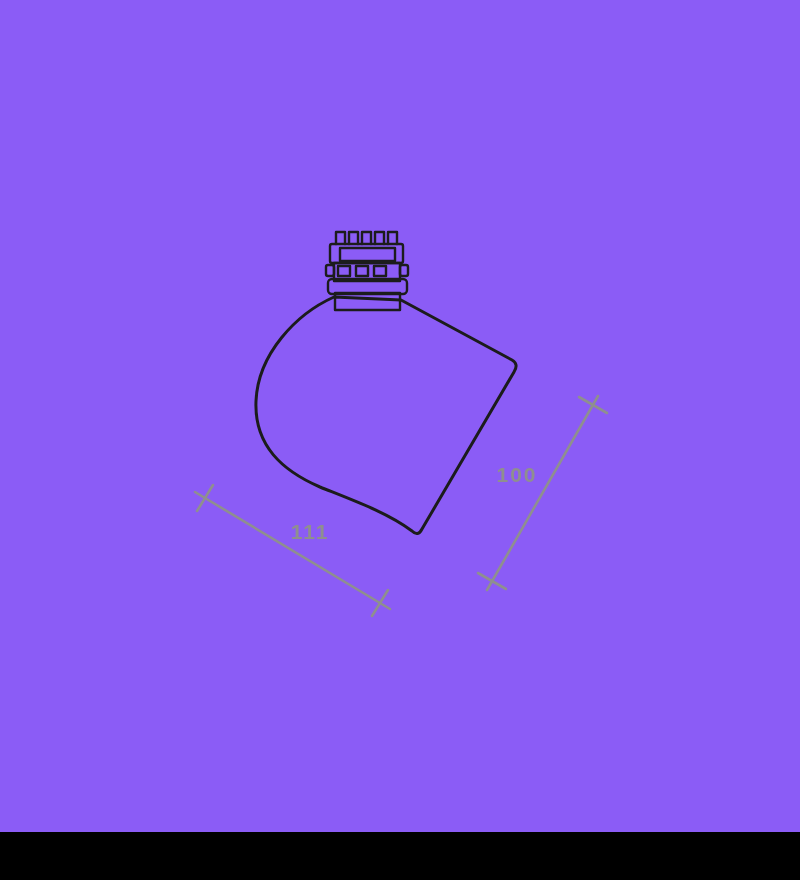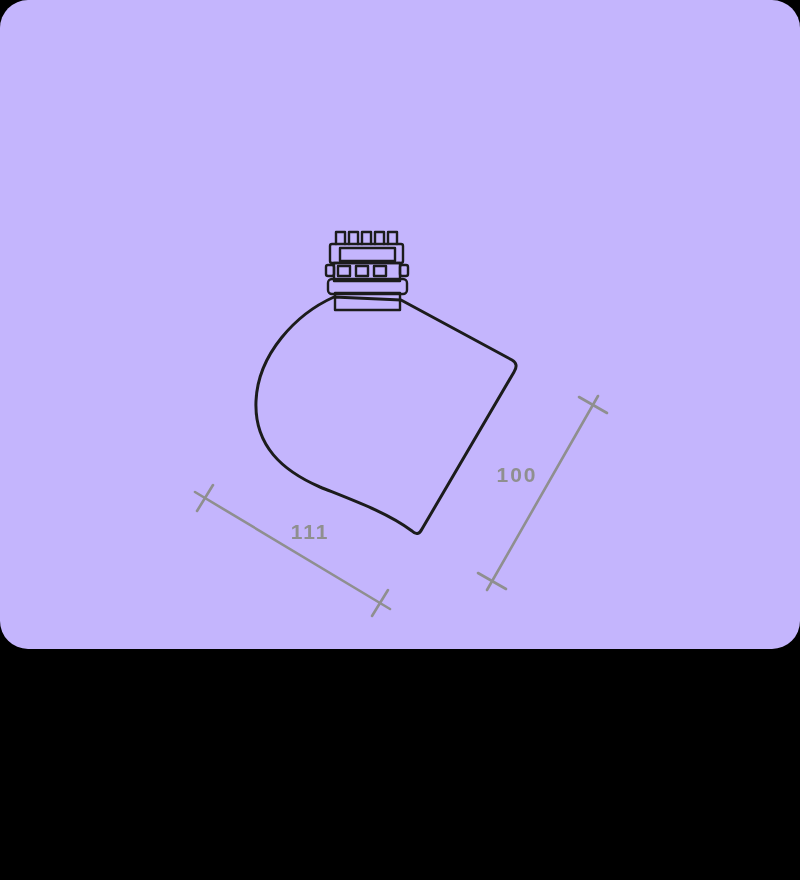--- a/index.html
+++ b/index.html
@@ -7,23 +7,22 @@
     padding: 0;
     width: 800px;
     height: 880px;
     background: #000000;
     overflow: hidden;
     font-family: "Liberation Sans", sans-serif;
   }
   .stage {
     position: relative;
     width: 800px;
-    height: 649px;
-    background: #c4b5fd;
-    border-radius: 28px;
+    height: 832px;
+    background: #8b5cf6;
   }
   svg { display: block; }
   .fixture-line {
     fill: none;
     stroke-width: 3;
     stroke-linejoin: round;
     stroke-linecap: round;
   }
   .fixture-detail {
     fill: none;

